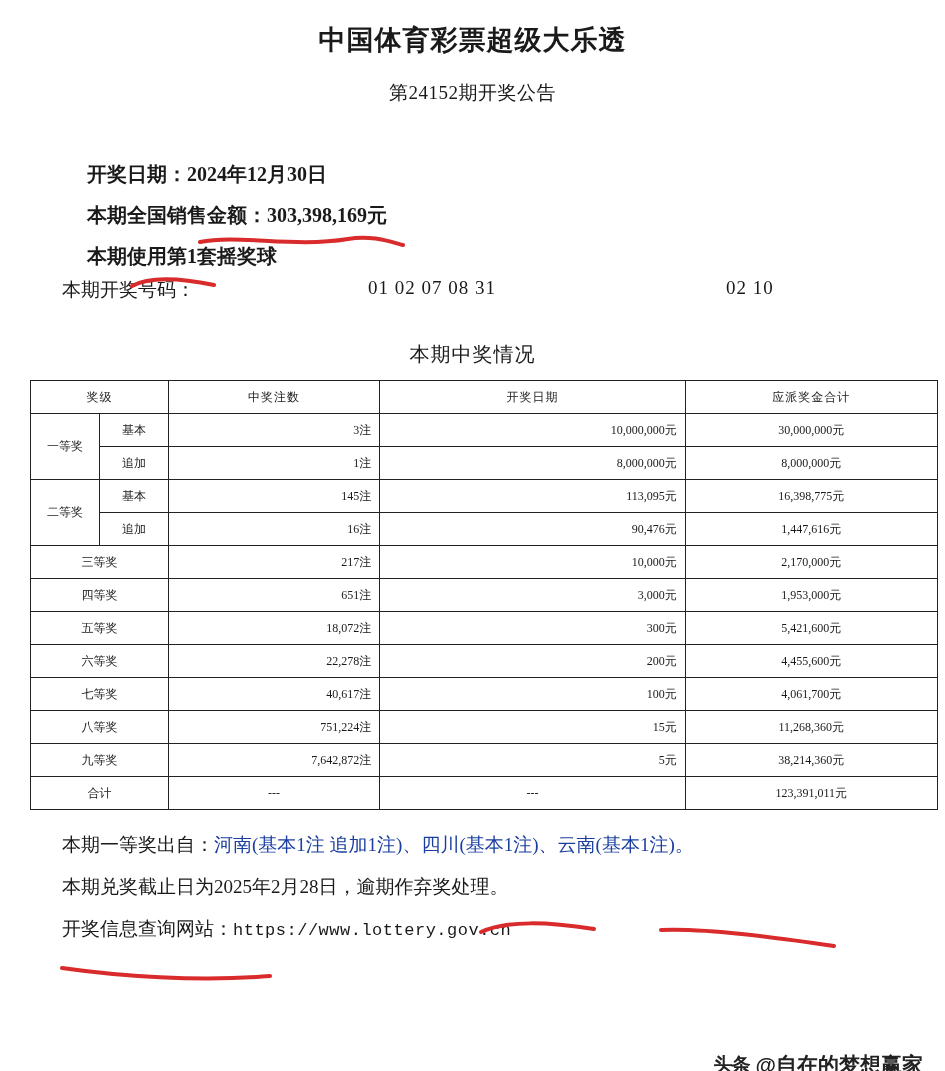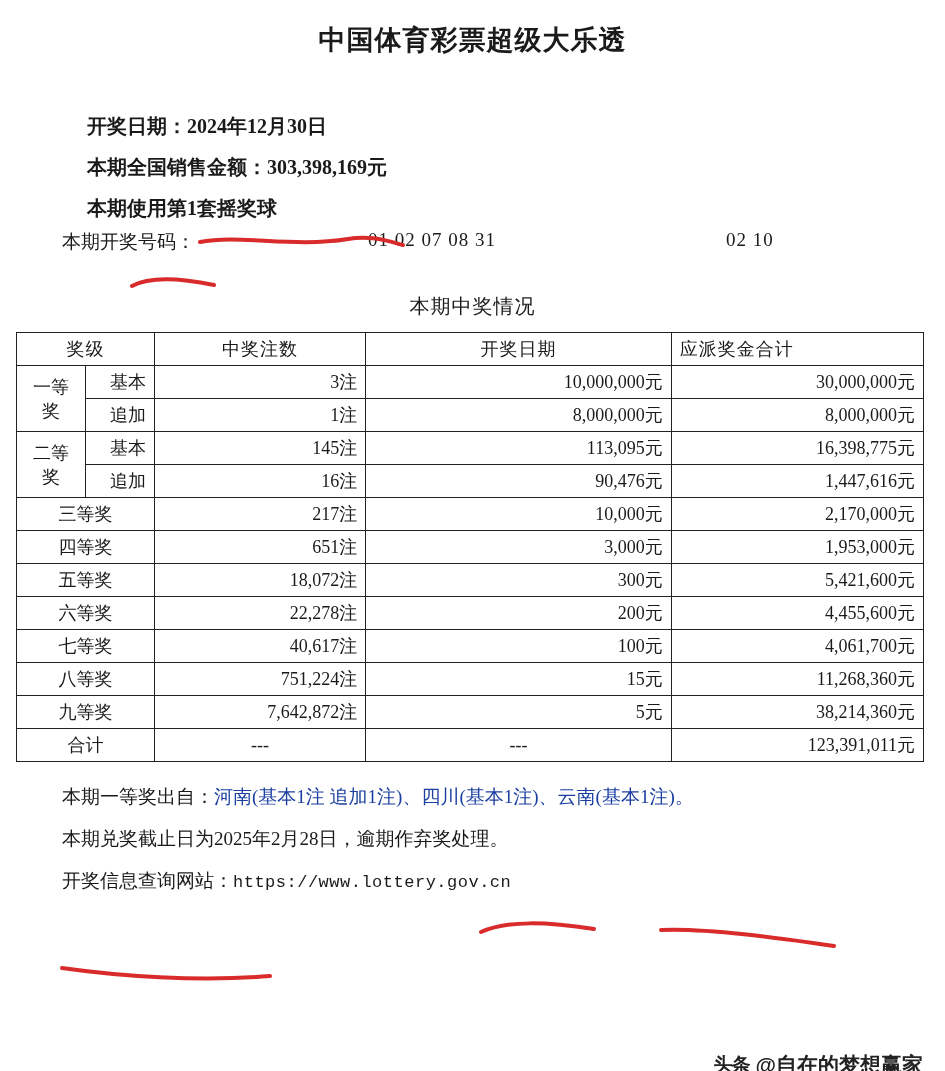--- a/index.html
+++ b/index.html
@@ -88,39 +88,39 @@
   .section-title {
     text-align: center;
     font-size: 20px;
     margin-top: 18px;
     margin-bottom: 12px;
     letter-spacing: 1px;
   }
   table.prize {
     border-collapse: collapse;
     width: 908px;
-    margin-left: 16px;
-    font-size: 18px;
+    margin-left: 30px;
+    font-size: 12px;
     table-layout: fixed;
   }
   table.prize th, table.prize td {
     border: 1px solid #222;
     height: 32px;
     padding: 0 8px;
   }
   table.prize th {
     font-weight: normal;
     text-align: center;
     letter-spacing: 1px;
   }
   .c-level { width: 118px; text-align: center; }
-  .c-sub   { width: 88px;  text-align: right; }
+  .c-sub   { width: 88px;  text-align: center; }
   .c-count { width: 190px; text-align: right; }
   .c-each  { width: 282px; text-align: right; }
-  .c-total { width: 230px; text-align: right; }
+  .c-total { width: 230px; text-align: center; }
   .num { font-family: "Liberation Serif", serif; }
   .footnotes {
     margin-top: 14px;
     padding-left: 62px;
     font-size: 19px;
     line-height: 42px;
   }
   .footnotes .fn { position: relative; white-space: nowrap; }
   .highlight-prov { color: #1a3fa0; }
   .url {
@@ -153,20 +153,21 @@
     pointer-events: none;
   }
   .scribble svg { display: block; }
 </style>
 </head>
 <body>
 
 <div class="page">
 
   <div class="title">中国体育彩票超级大乐透</div>
+  <div class="subtitle">第24152期开奖公告</div>
 
   <div class="meta">
     <div class="row">开奖日期：2024年12月30日</div>
     <div class="row">本期全国销售金额：303,398,169元</div>
     <div class="row">本期使用第1套摇奖球</div>
   </div>
 
 
 
   <div class="numrow">
@@ -176,21 +177,21 @@
   </div>
 
   <div class="section-title">本期中奖情况</div>
 
   <table class="prize">
     <thead>
       <tr>
         <th colspan="2" class="c-level">奖级</th>
         <th class="c-count" style="text-align:center">中奖注数</th>
         <th class="c-each" style="text-align:center">开奖日期</th>
-        <th class="c-total" style="text-align:left">应派奖金合计</th>
+        <th class="c-total" style="text-align:center">应派奖金合计</th>
       </tr>
     </thead>
     <tbody>
       <tr>
         <td class="c-level" rowspan="2">一等奖</td>
         <td class="c-sub">基本</td>
         <td class="c-count num">3注</td>
         <td class="c-each num">10,000,000元</td>
         <td class="c-total num">30,000,000元</td>
       </tr>

